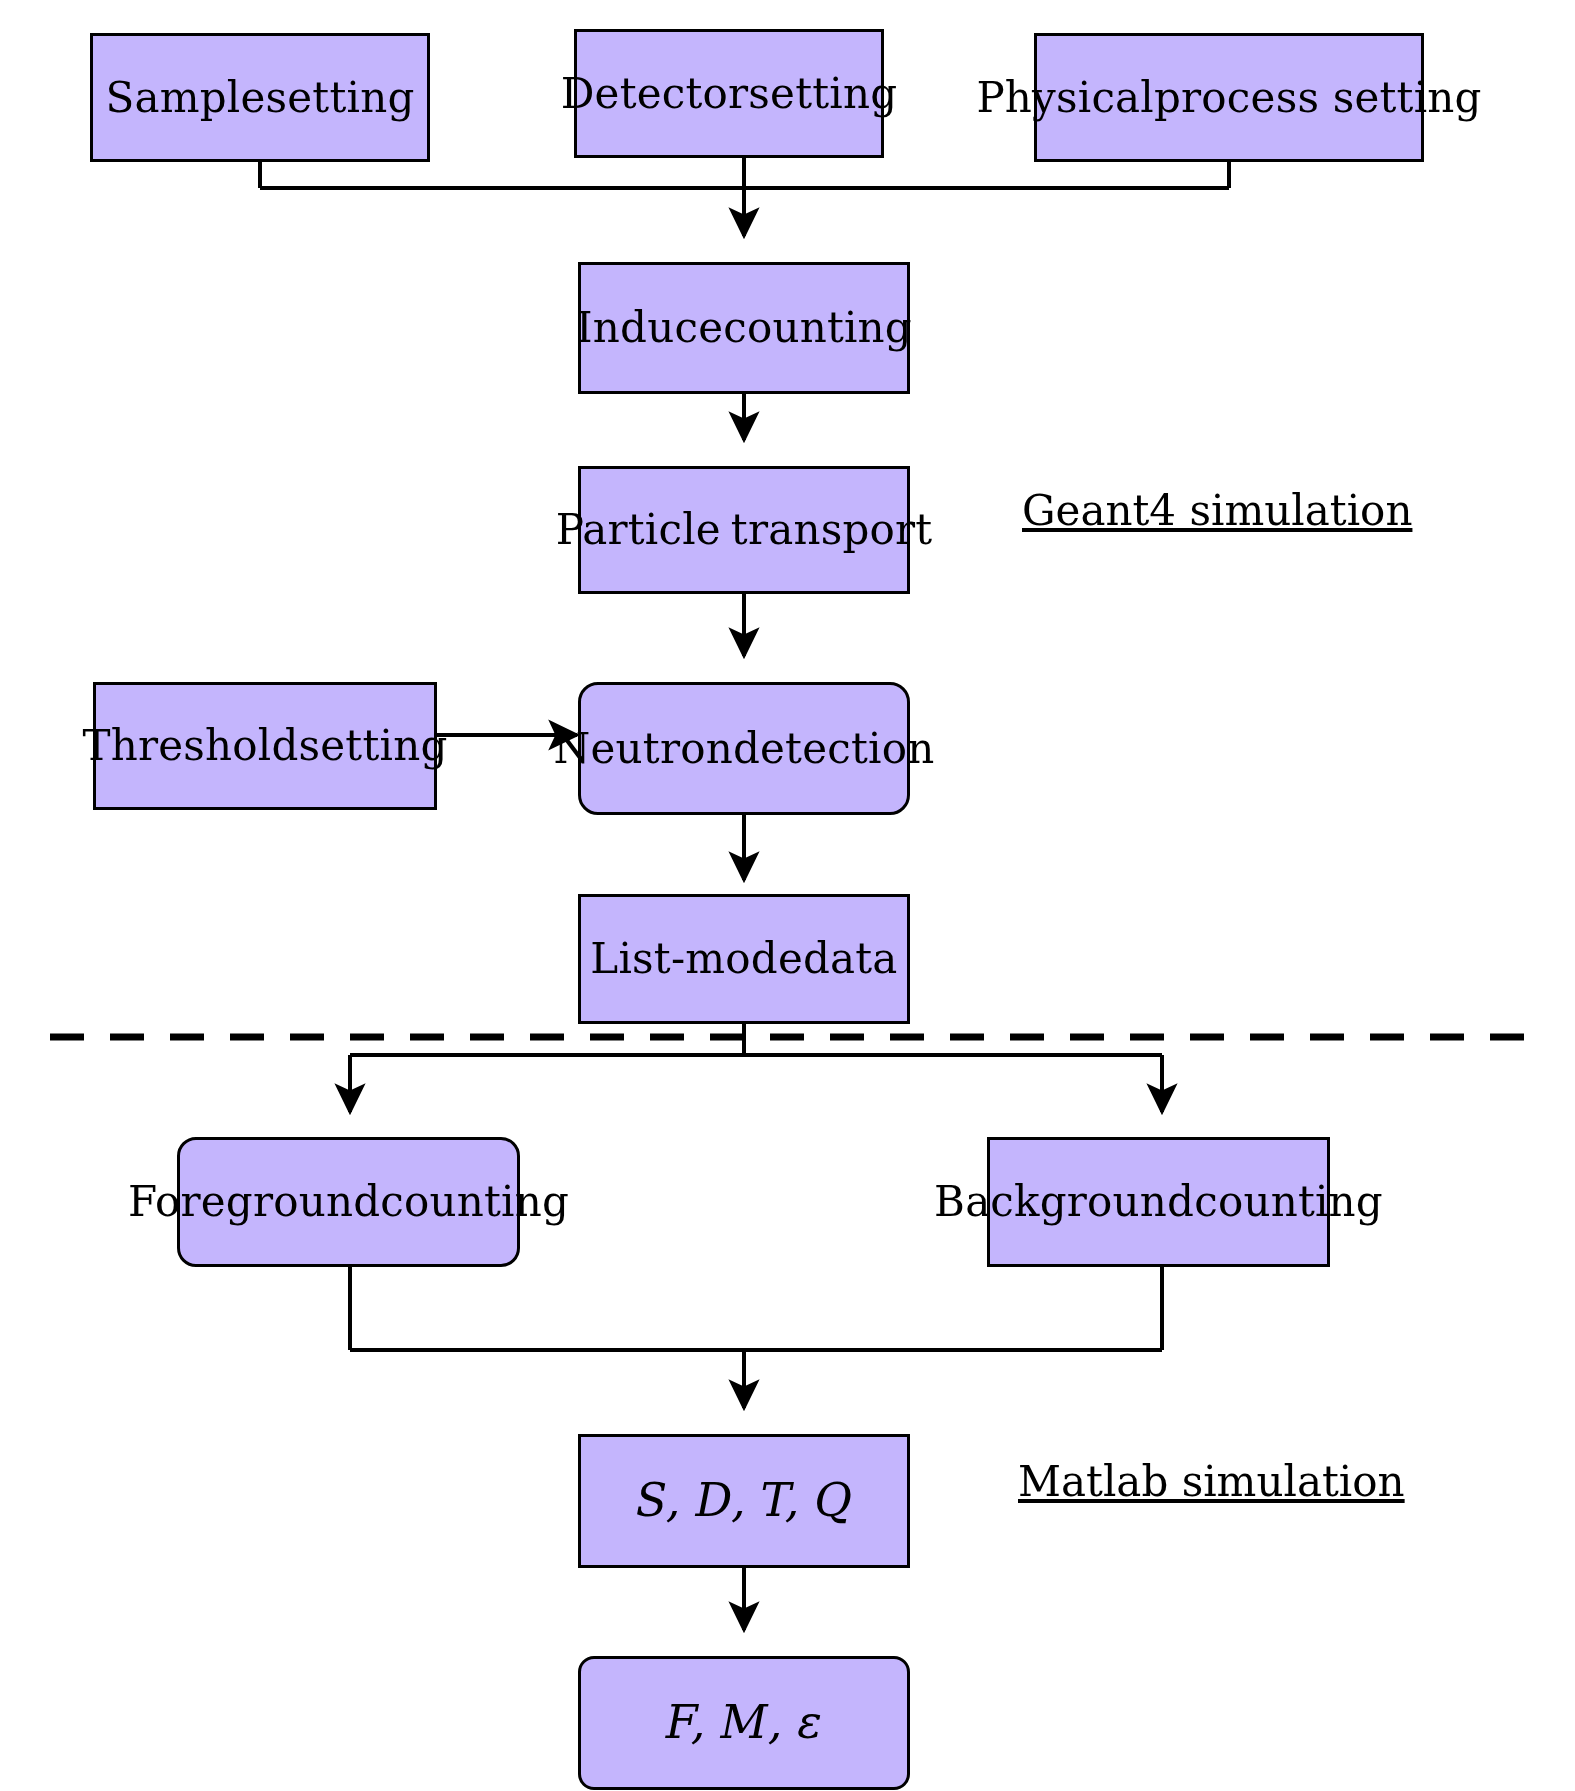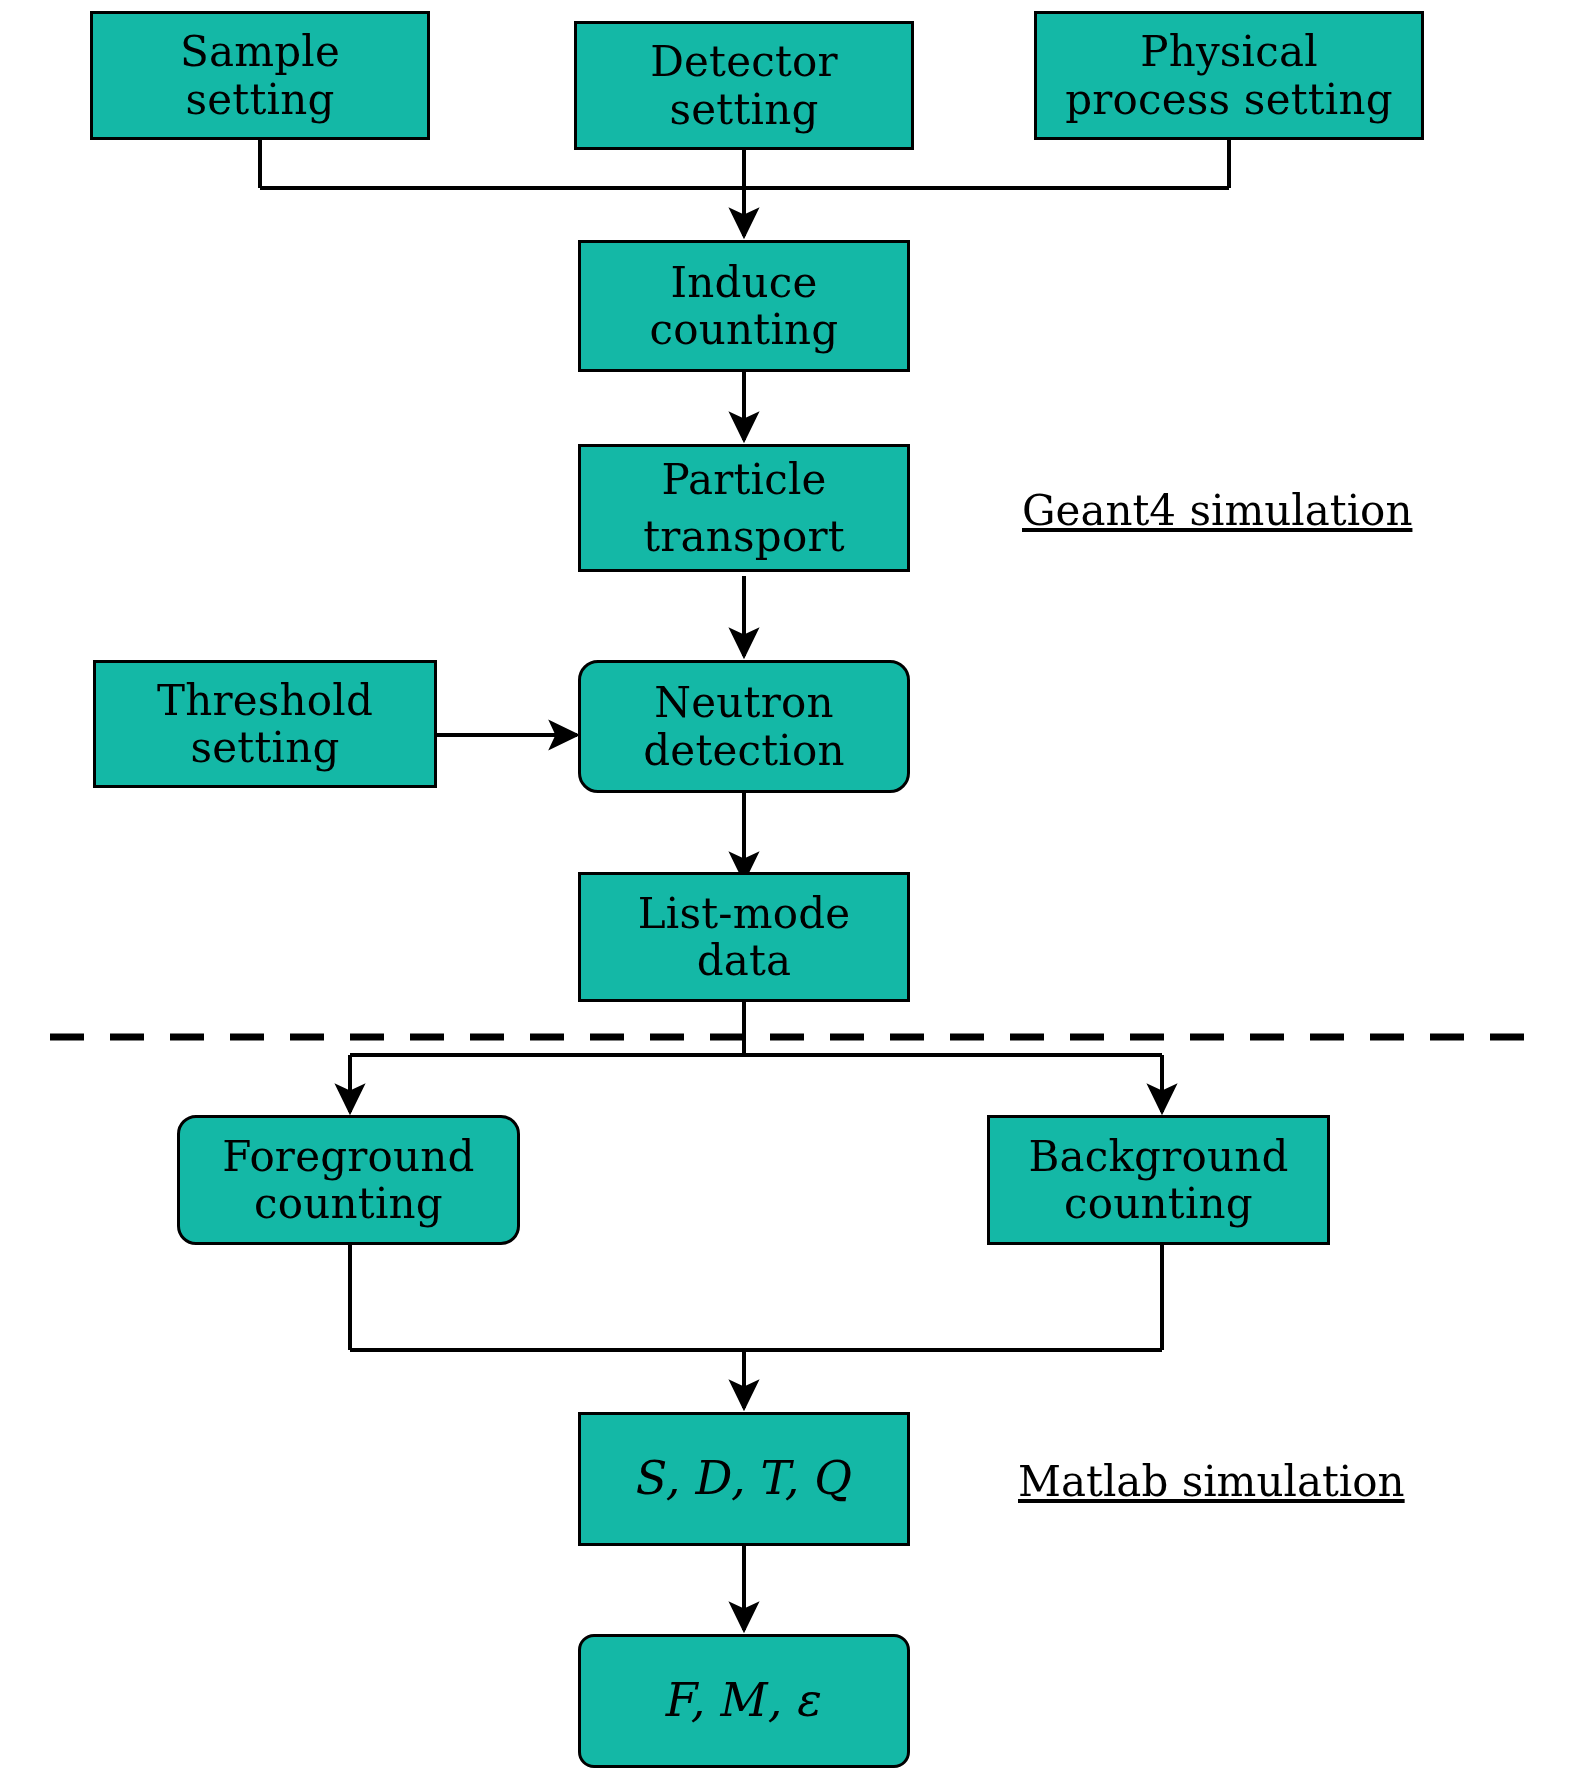--- a/index.html
+++ b/index.html
@@ -22,31 +22,31 @@
     position: absolute;
     left: 0;
     top: 0;
     width: 1575px;
     height: 1791px;
   }
   .node-box {
     position: absolute;
     box-sizing: border-box;
     border: 3px solid #000000;
-    background: #14b8a6;
+    background: #c4b5fd;
     display: flex;
-    flex-direction: column;
     align-items: center;
     justify-content: center;
     text-align: center;
     color: #000000;
     font-family: "DejaVu Serif", "Liberation Serif", serif;
     font-size: 42px;
     line-height: 1.12;
     letter-spacing: 0.2px;
+    margin-top: 22px;
   }
   .node-box .line1,
   .node-box .line2 {
     display: block;
     white-space: nowrap;
   }
   .node-box.math {
     font-style: italic;
     font-size: 46px;
   }
@@ -103,21 +103,21 @@
     </g>
 
     <line x1="50" y1="1037" x2="1525" y2="1037" stroke="#000000" stroke-width="7" stroke-dasharray="34 26" stroke-linecap="butt"></line>
   </svg>
 
   <div class="node-box" style="left:90px;  top:11px;  width:340px; height:129px;">
     <span class="line1">Sample</span>
     <span class="line2">setting</span>
   </div>
 
-  <div class="node-box" style="left:574px; top:21px;  width:340px; height:129px;">
+  <div class="node-box" style="left:574px; top:7px;  width:310px; height:129px;">
     <span class="line1">Detector</span>
     <span class="line2">setting</span>
   </div>
 
   <div class="node-box" style="left:1034px; top:11px; width:390px; height:129px;">
     <span class="line1">Physical</span>
     <span class="line2">process setting</span>
   </div>
 
   <div class="node-box" style="left:578px; top:240px; width:332px; height:132px;">

